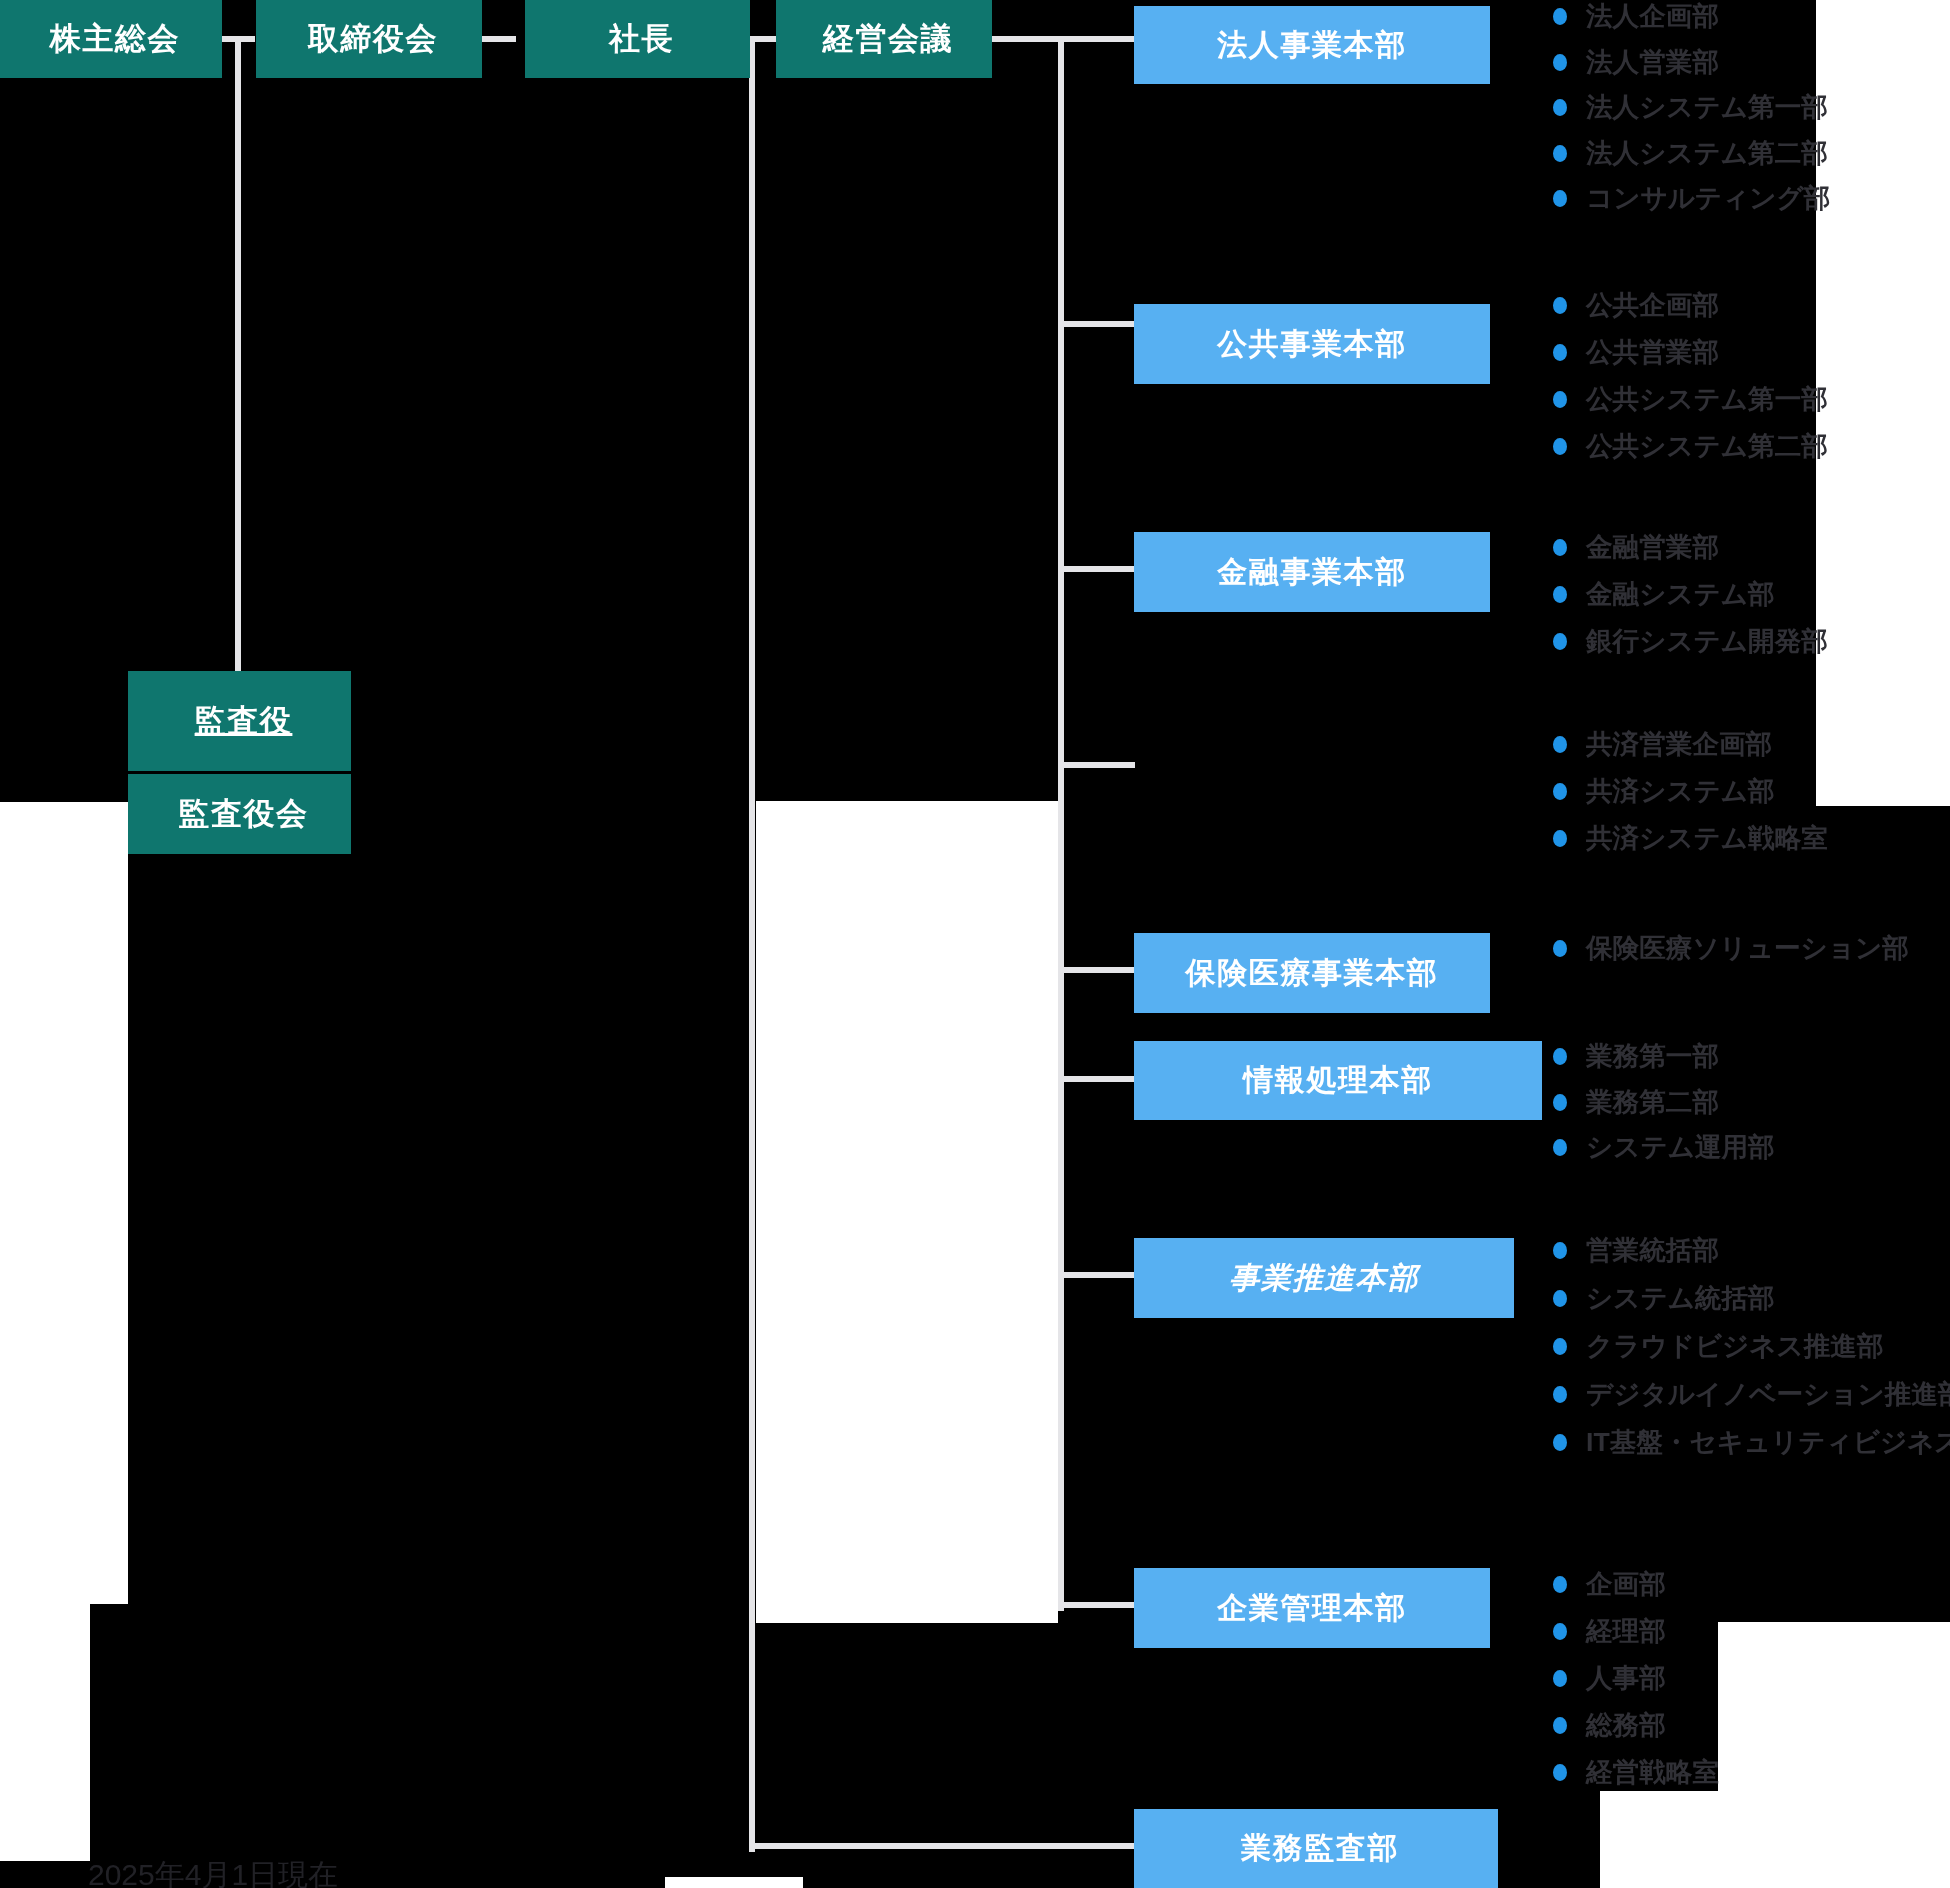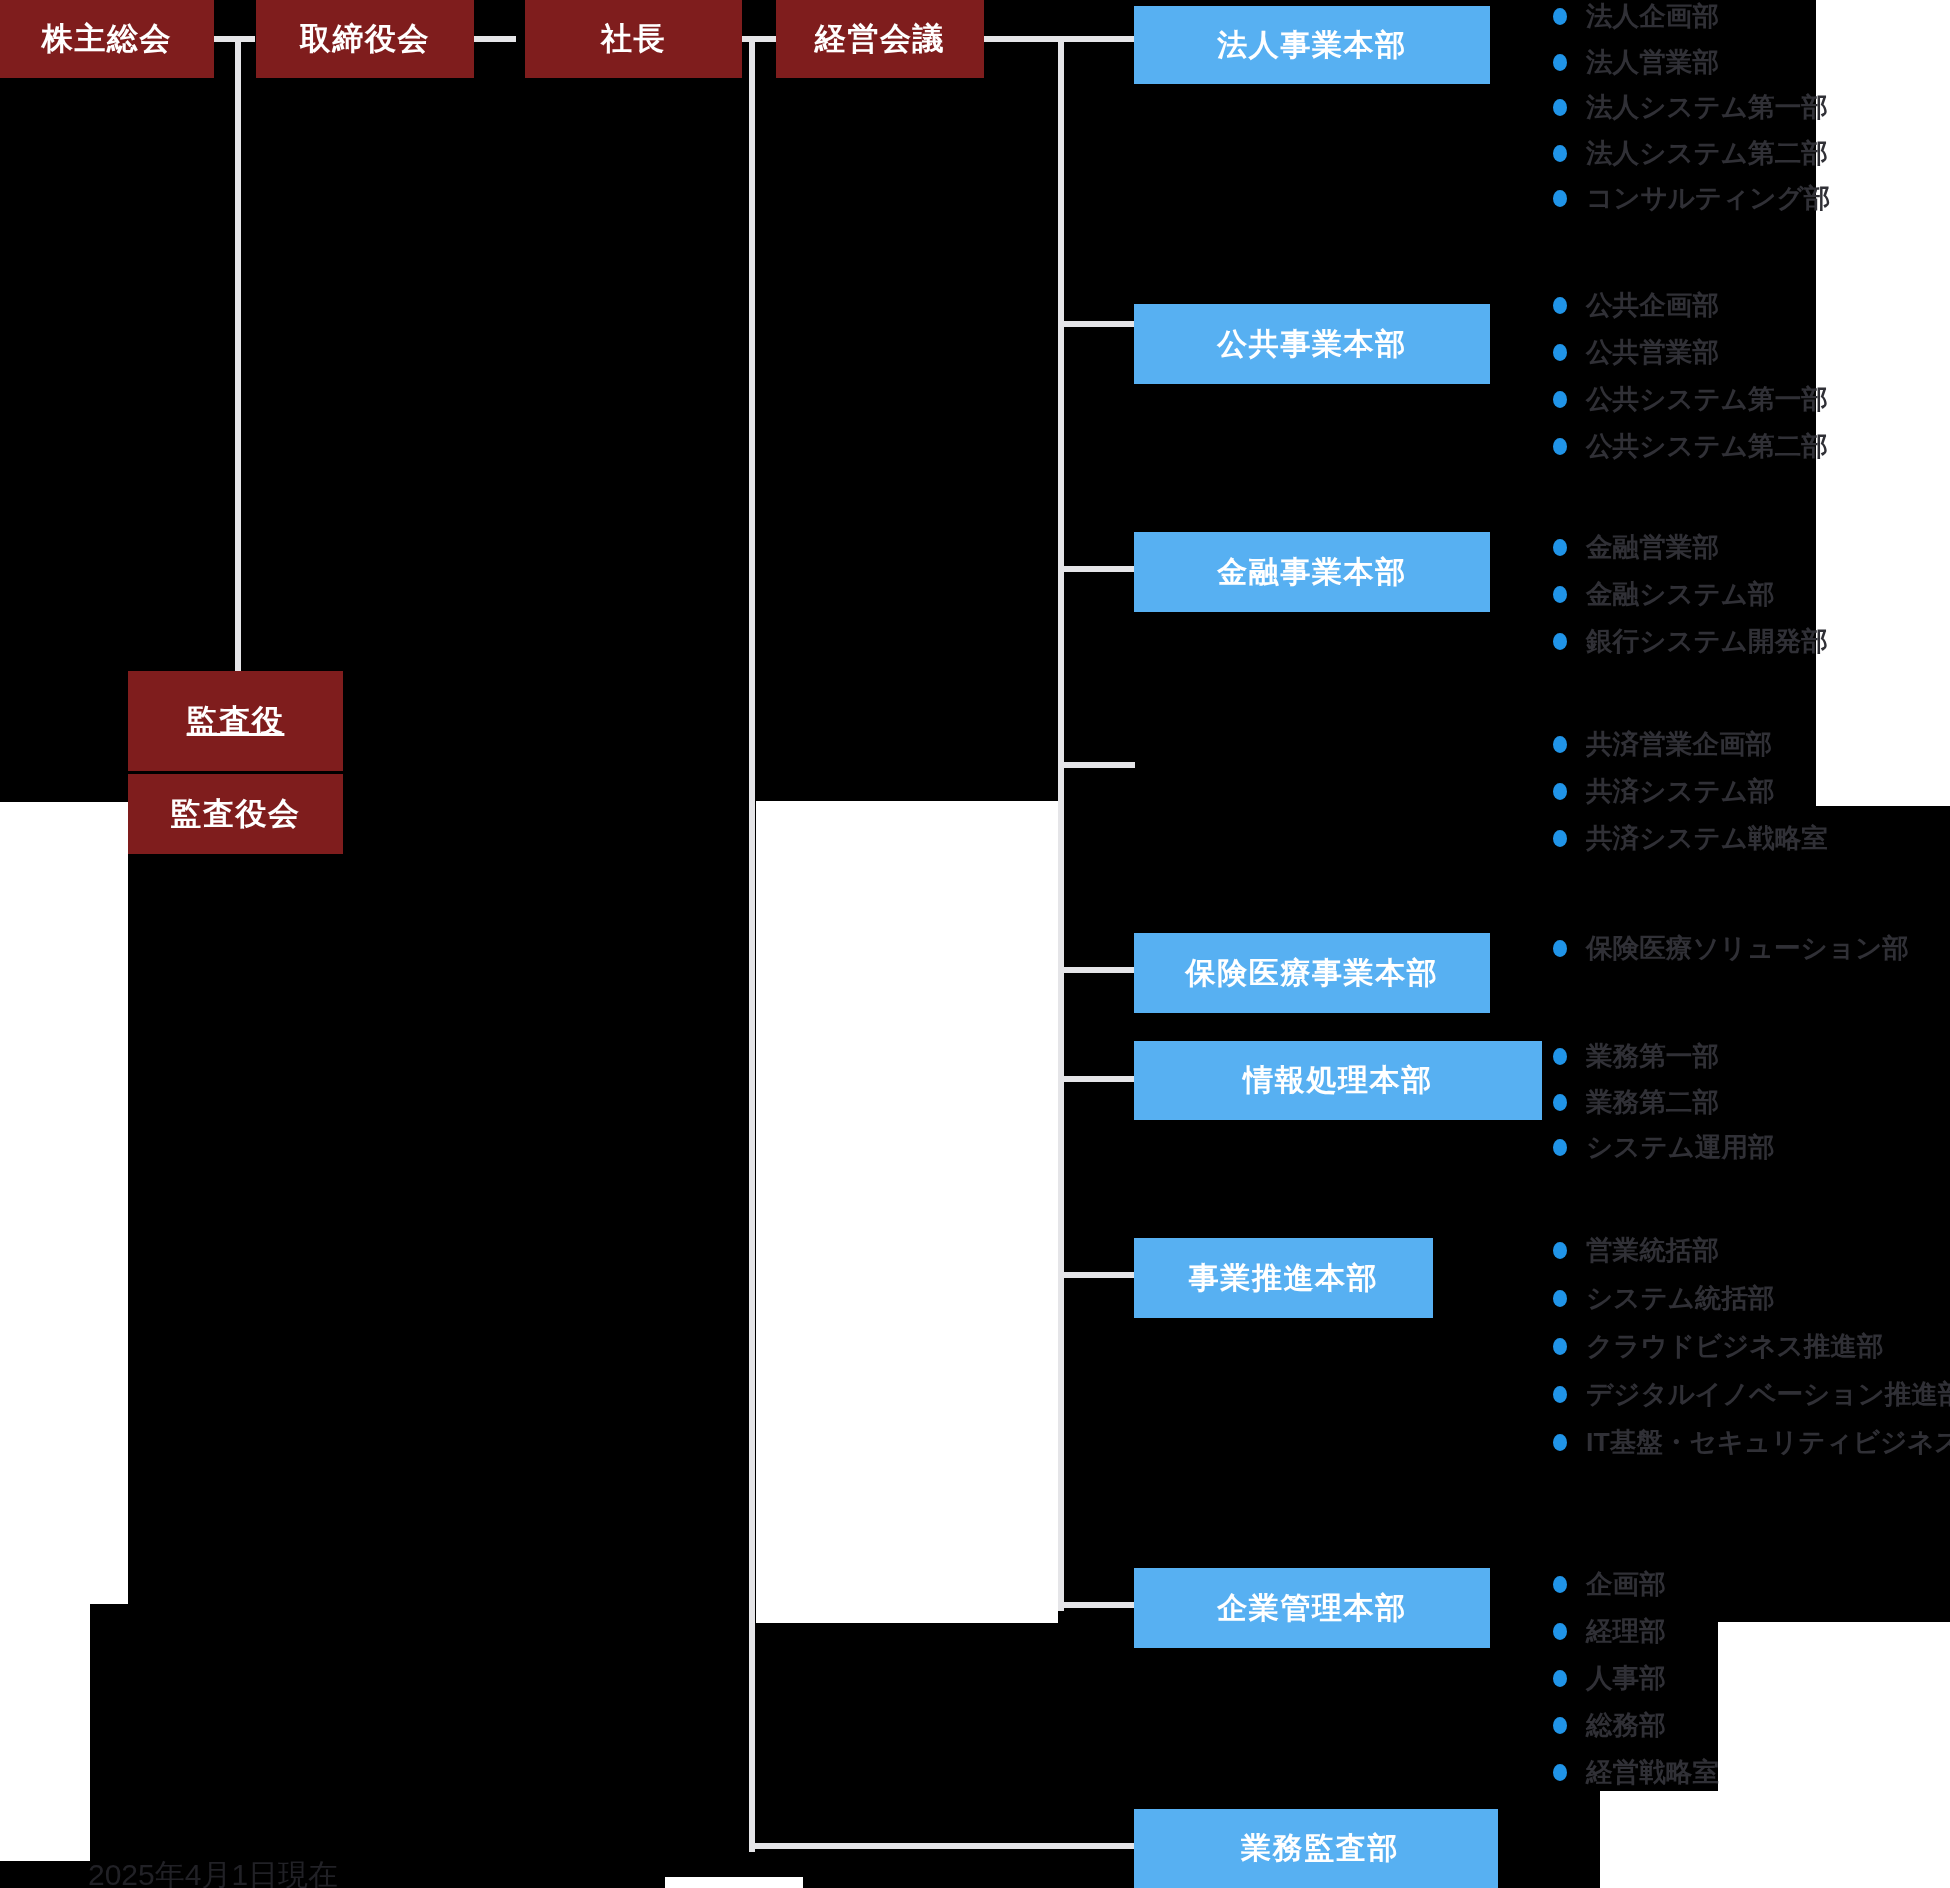--- a/index.html
+++ b/index.html
@@ -6,21 +6,21 @@
   #stage{
     position:relative;width:1951px;height:1888px;background:#000;
     overflow:hidden;font-family:"Liberation Sans","DejaVu Sans",sans-serif;
   }
   .wpatch{position:absolute;background:#ffffff;}
   .cline{position:absolute;background:#e5e5e8;}
   .box{
     position:absolute;display:flex;align-items:center;justify-content:center;
     color:#ffffff;font-weight:700;font-size:31px;letter-spacing:1.6px;
   }
-  .box.dark{background:#7f1d1d;}
+  .box.dark{background:#0f766e;padding-left:8px;}
   .box.light{background:#57b0f2;font-size:30px;}
   .dept-list{position:absolute;left:1553px;width:407px;}
   .dept-row{display:flex;align-items:center;height:33px;}
   .p58 .dept-row{margin-bottom:12.5px;}
   .p60 .dept-row{margin-bottom:14px;}
   .p61 .dept-row{margin-bottom:15px;}
   .bullet{
     flex:0 0 auto;width:14px;height:17px;border-radius:50%;
     background:#2094e8;margin-right:19px;
   }
@@ -88,21 +88,21 @@
   </div>
   <div class="box light" style="left:1134px;top:532px;width:356px;height:80px;">
     <span>金融事業本部</span>
   </div>
   <div class="box light" style="left:1134px;top:933px;width:356px;height:80px;">
     <span>保険医療事業本部</span>
   </div>
   <div class="box light" style="left:1134px;top:1041px;width:408px;height:79px;">
     <span>情報処理本部</span>
   </div>
-  <div class="box light" style="left:1134px;top:1238px;width:299px;height:80px;">
+  <div class="box light" style="left:1134px;top:1238px;width:380px;height:80px;font-style:italic;">
     <span>事業推進本部</span>
   </div>
   <div class="box light" style="left:1134px;top:1568px;width:356px;height:80px;">
     <span>企業管理本部</span>
   </div>
   <div class="box light" style="left:1134px;top:1809px;width:356px;height:79px;padding-left:8px;">
     <span>業務監査部</span>
   </div>
 
   <div class="dept-list p58" style="top:0px;">

